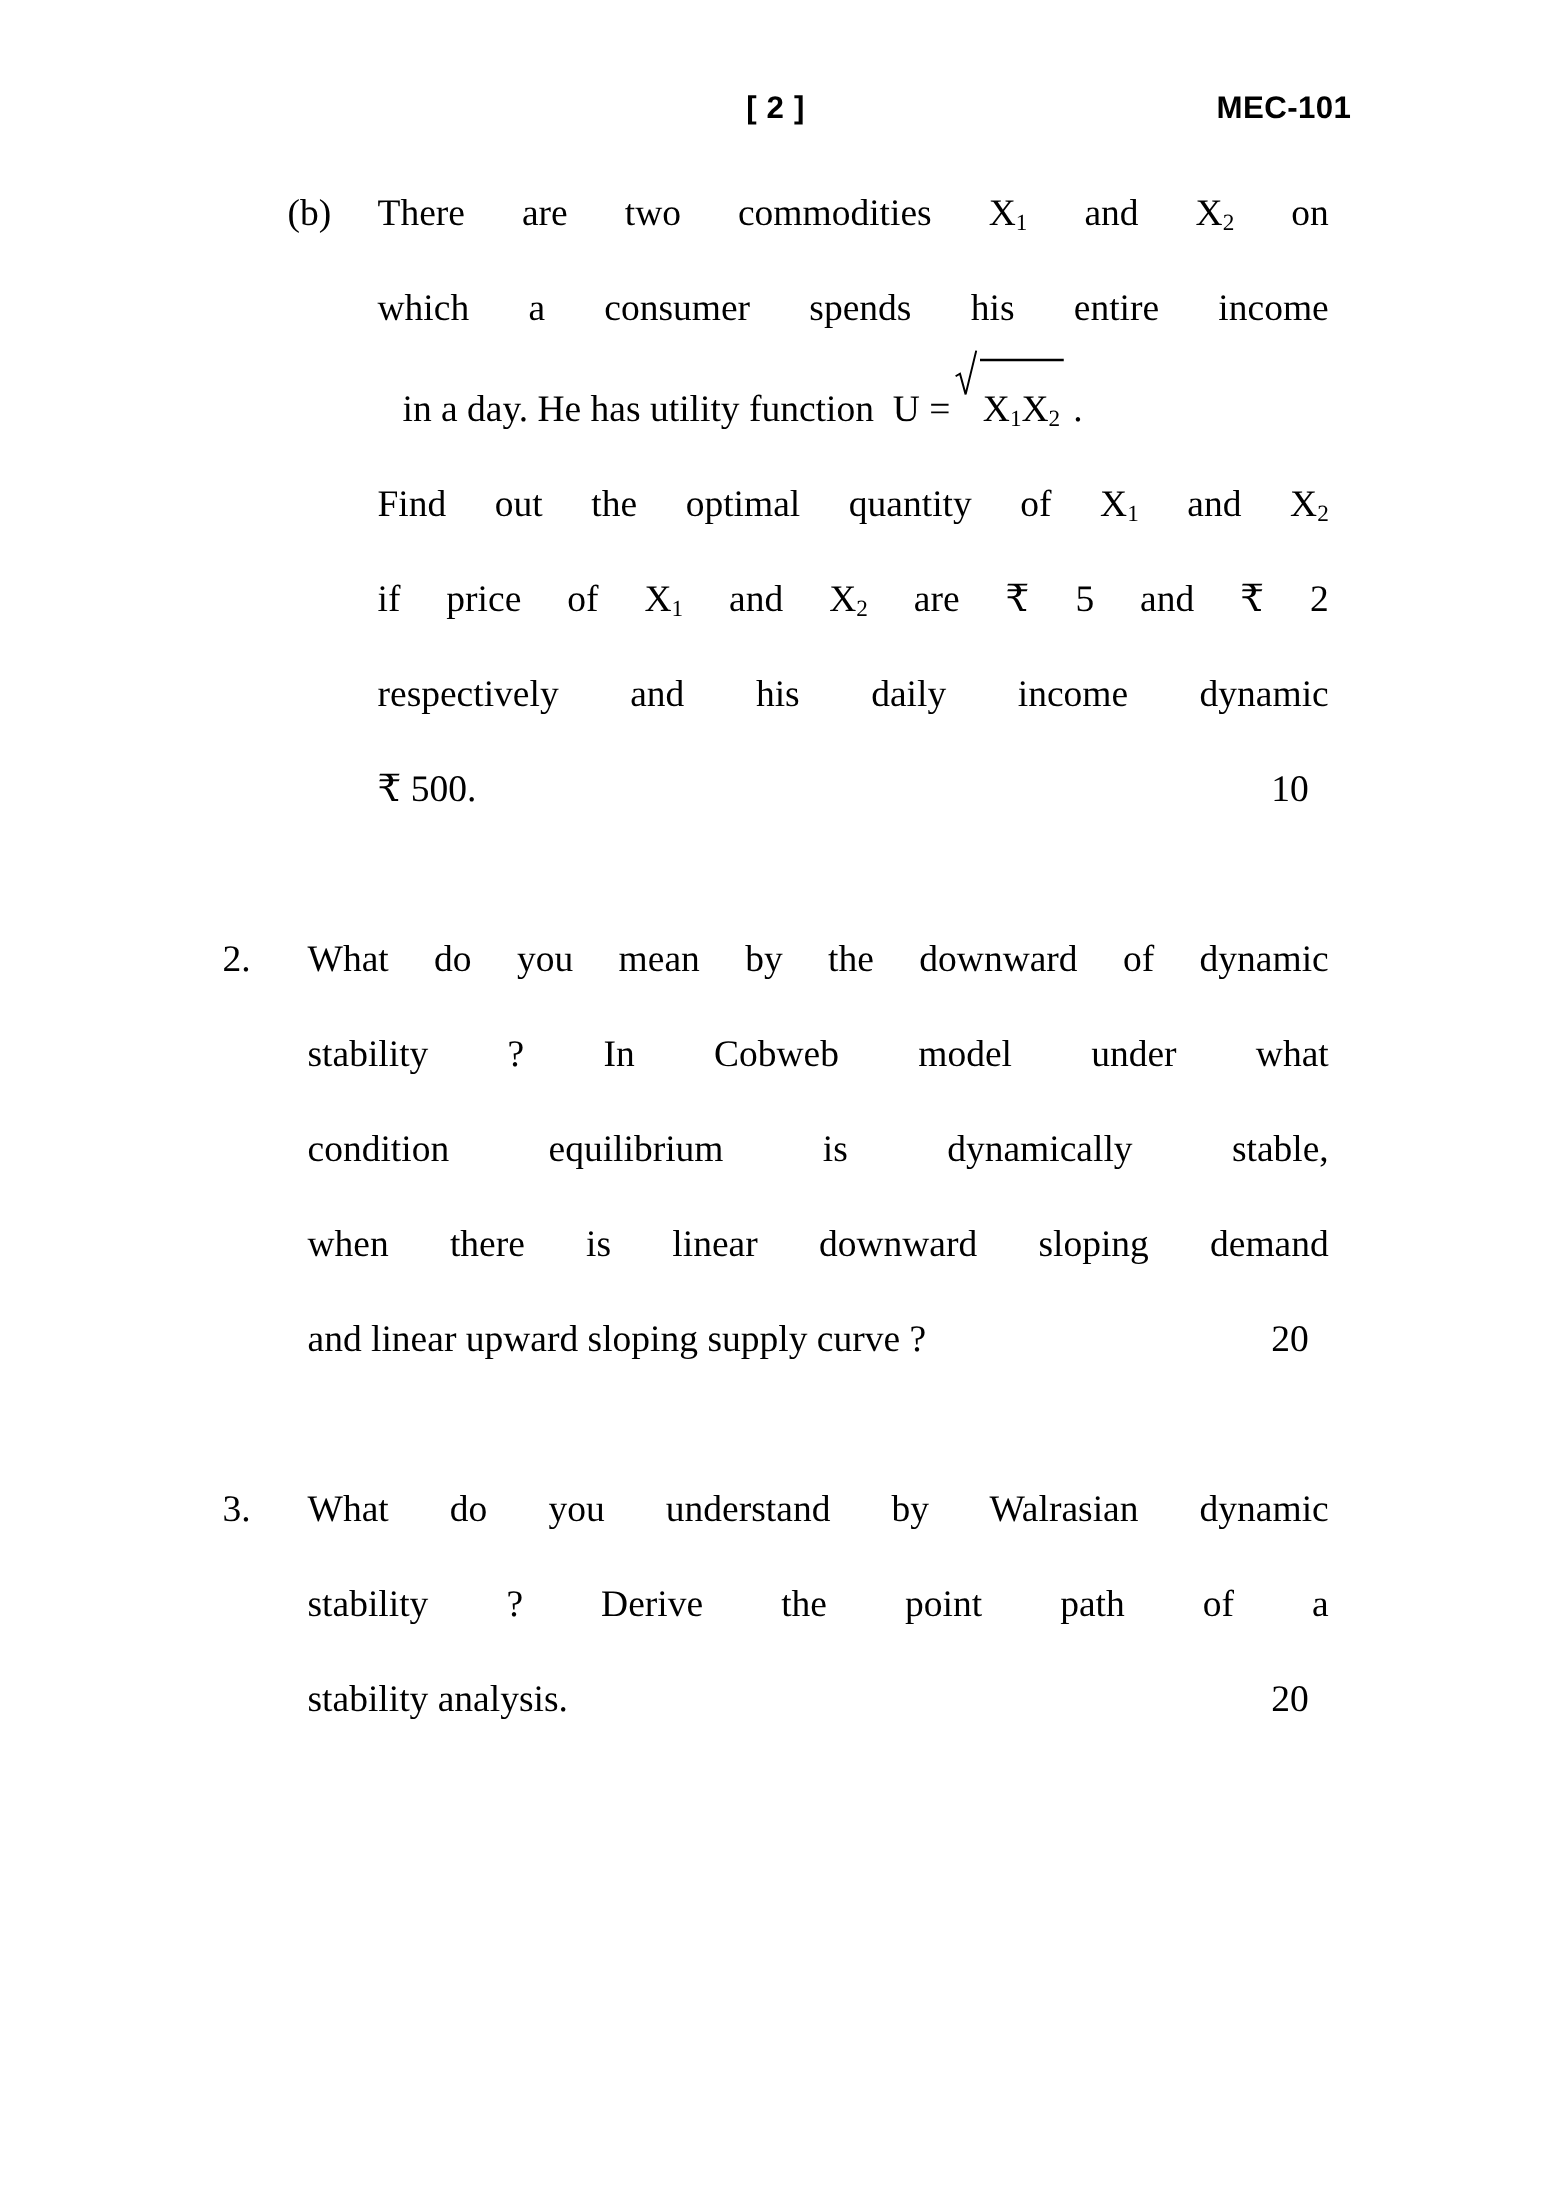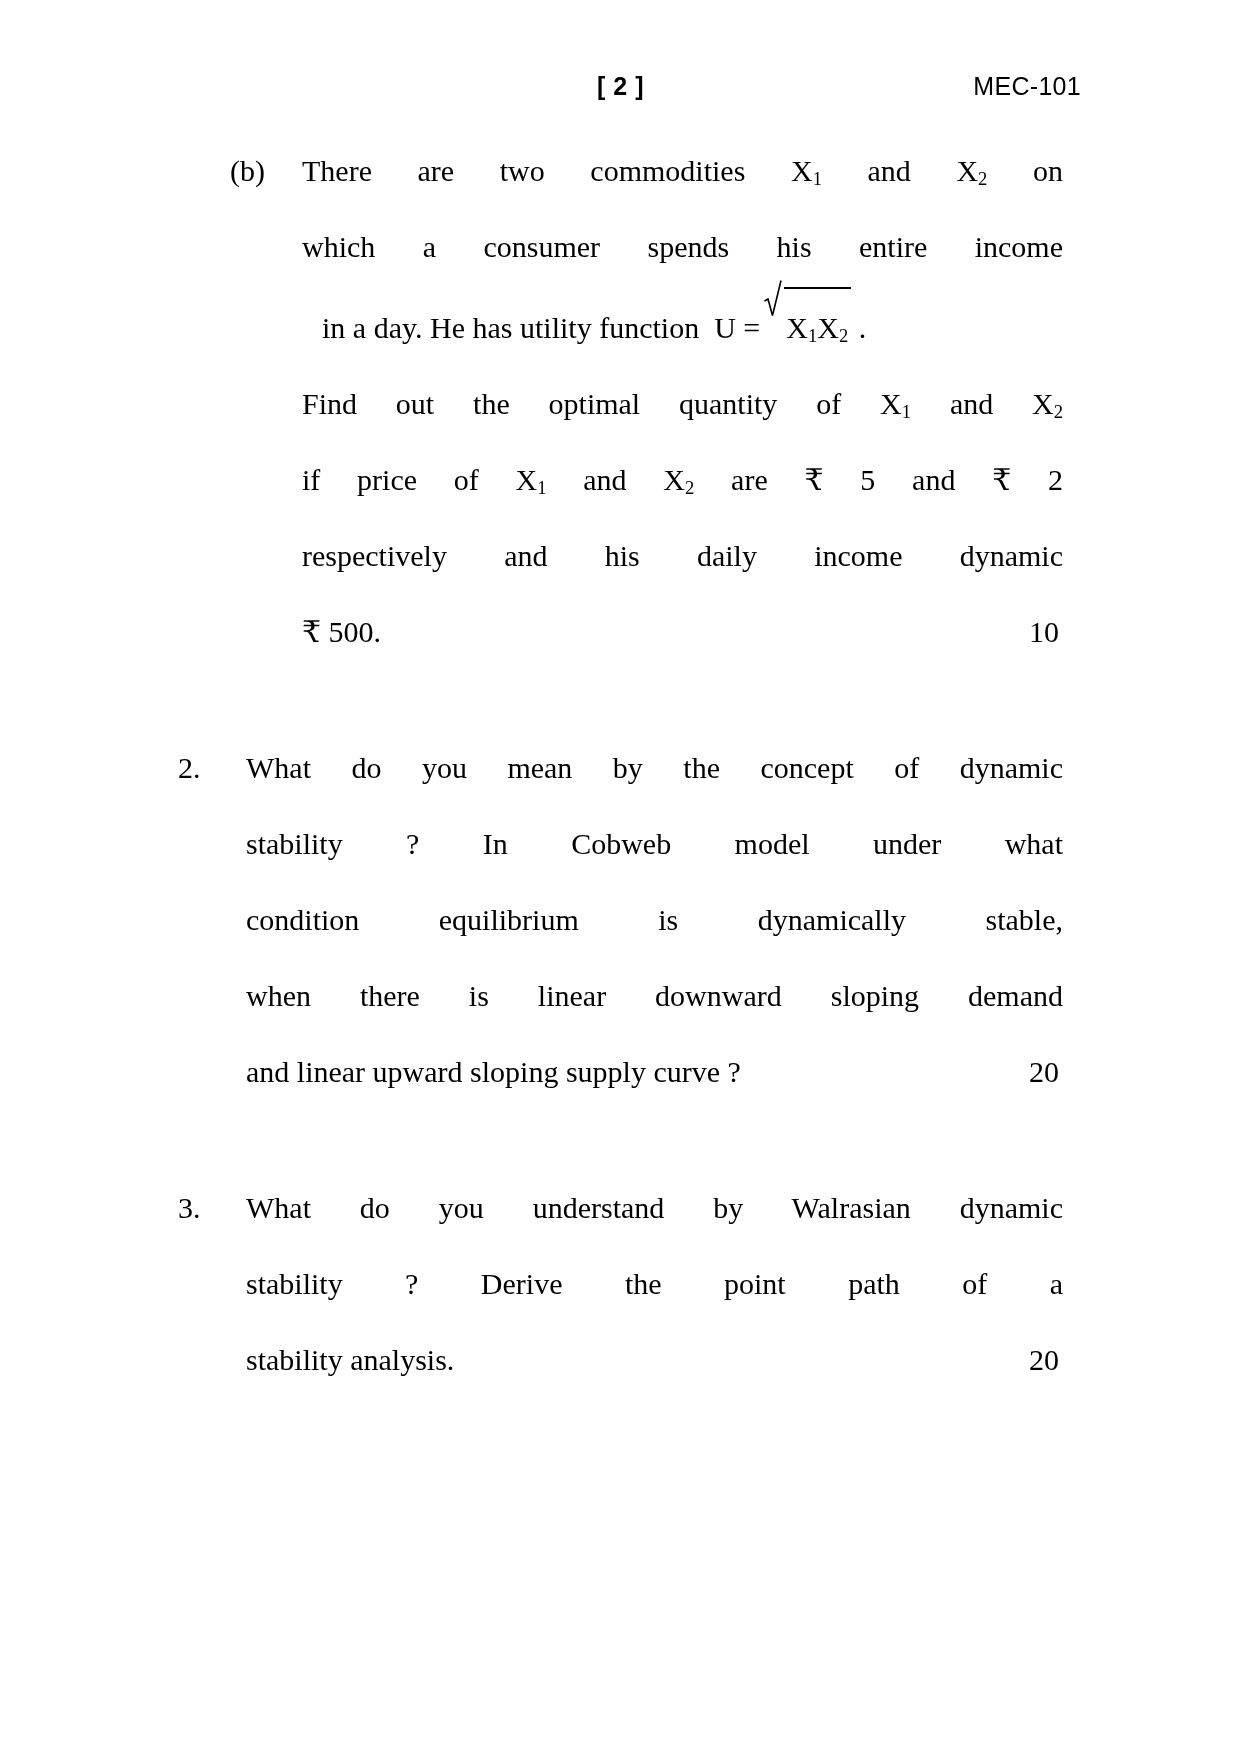--- a/index.html
+++ b/index.html
@@ -40,21 +40,21 @@
     left: 0; right: 0;
     text-align: center;
     font-family: "Liberation Sans", "DejaVu Sans", sans-serif;
     font-weight: bold;
     font-size: 25px;
     letter-spacing: 0.5px;
   }
   .header-right {
     margin-left: auto;
     font-family: "Liberation Sans", "DejaVu Sans", sans-serif;
-    font-weight: normal;
+    font-weight: bold;
     font-size: 25px;
     letter-spacing: 0.3px;
     position: relative;
     z-index: 2;
   }
   .header-left-spacer { width: 1px; }
 
   
   .content {
     position: absolute;
@@ -99,21 +99,21 @@
   .qtext > .line.last {
     text-align-last: left;
     margin-left: 20px;
   }
   .qtext > .line.last-with-marks {
     text-align-last: left;
     position: relative;
   }
   .marks-inline {
     position: absolute;
-    right: 4px;
+    right: 16px;
     top: 0;
     font-size: 30px;
   }
 
   .gap-block { height: 60px; }
 
   
   .math {
     font-style: normal;
     white-space: nowrap;
@@ -179,21 +179,21 @@
 
         <span class="line last-with-marks"><span>₹ 500.</span><span class="marks-inline">10</span></span>
       </span>
     </div>
 
     <div class="gap-block"></div>
 
     <div class="qitem">
       <span class="qnum">2.</span>
       <span class="qtext">
-        <span class="line">What do you mean by the concept of dynamic</span>
+        <span class="line">What do you mean by the downward of dynamic</span>
         <span class="line">stability ? In Cobweb model under what</span>
         <span class="line">condition equilibrium is dynamically stable,</span>
         <span class="line">when there is linear downward sloping demand</span>
         <span class="line last-with-marks"><span>and linear upward sloping supply curve ?</span><span class="marks-inline">20</span></span>
       </span>
     </div>
 
     <div class="gap-block"></div>
 
     <div class="qitem">

